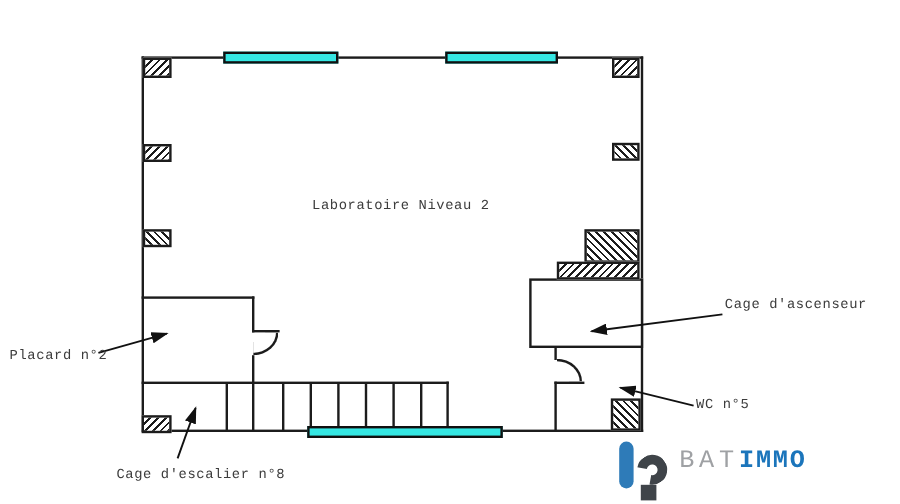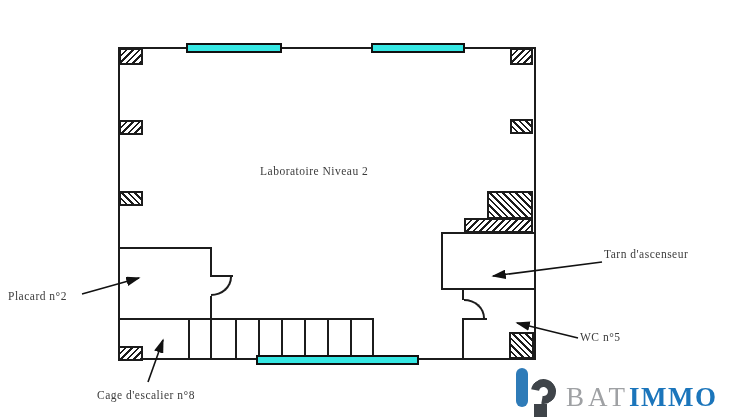--- a/index.html
+++ b/index.html
@@ -1,18 +1,18 @@
 <!DOCTYPE html>
 <html><head>
 <meta charset="utf-8">
 <style>
   html,body { margin:0; padding:0; background:#fff; }
   .canvas {
     position:relative; width:750px; height:420px; background:#ffffff;
-    font-family:Liberation Serif, serif; overflow:hidden;
+    font-family:Liberation Mono, monospace; overflow:hidden;
   }
   .wall { position:absolute; background:#1c1c1c; }
   .pier {
     position:absolute; box-sizing:border-box; background-color:#ffffff;
     border:2px solid #1c1c1c;
   }
   .h1 { background-image:repeating-linear-gradient(45deg, transparent 0, transparent 3px, #1c1c1c 3px, #1c1c1c 4.6px); }
   .h2 { background-image:repeating-linear-gradient(135deg, transparent 0, transparent 3px, #1c1c1c 3px, #1c1c1c 4.6px); }
   .window {
     position:absolute; box-sizing:border-box; background:#35e7e3;
@@ -41,21 +41,21 @@
 
   
   .logo { position:absolute; left:0; top:0; width:750px; height:420px; z-index:6; pointer-events:none; }
   .logo-bar { position:absolute; left:516px; top:368px; width:12px; height:39px; border-radius:6px; background:#2e7bb8; }
   .logo-bowl {
     position:absolute; left:531px; top:379px; width:25px; height:25px;
     box-sizing:border-box; border:8px solid #3f4449; border-left-color:transparent;
     border-radius:50%; transform:rotate(-35deg);
   }
   .logo-square { position:absolute; left:534px; top:404px; width:13px; height:13px; background:#3f4449; }
-  .logo-word { position:absolute; left:566px; top:384px; font-size:27px; line-height:1; white-space:nowrap; }
+  .logo-word { position:absolute; left:566px; top:374px; font-size:21px; line-height:1; white-space:nowrap; }
   .logo-word .gray { color:#9fa1a4; font-weight:400; letter-spacing:4px; }
   .logo-word .blue { color:#1b75bb; font-weight:800; letter-spacing:1.5px; }
   .logo-tagline { position:absolute; left:569px; top:399px; font-size:11.5px; font-weight:700; color:#1b75bb; letter-spacing:0.3px; white-space:nowrap; }
 </style>
 </head>
 <body>
 
 <div class="canvas">
 
   <div class="wall" style="left:118px;top:47px;width:418px;height:2px"></div>
@@ -97,21 +97,21 @@
   <div class="pier h2" style="left:510px;top:48px;width:23px;height:17px"></div>
   <div class="pier h1" style="left:510px;top:119px;width:23px;height:15px"></div>
 
   <div class="window" style="left:186px;top:43px;width:96px;height:10px"></div>
   <div class="window" style="left:371px;top:43px;width:94px;height:10px"></div>
   <div class="window" style="left:256px;top:355px;width:163px;height:10px"></div>
 
   <div class="room-label" style="left:260px;top:165px">Laboratoire Niveau 2</div>
   <div class="room-label" style="left:8px;top:290px">Placard n°2</div>
   <div class="room-label" style="left:97px;top:389px">Cage d'escalier n°8</div>
-  <div class="room-label" style="left:604px;top:248px">Tarn d'ascenseur</div>
+  <div class="room-label" style="left:604px;top:248px">Cage d'ascenseur</div>
   <div class="room-label" style="left:580px;top:331px">WC n°5</div>
 
   <svg class="overlay" width="750" height="420">
     <defs>
       <marker id="ah" markerWidth="9" markerHeight="6" refX="8" refY="3" orient="auto">
         <path d="M0,0 L9,3 L0,6 z" fill="#111"></path>
       </marker>
     </defs>
     <line x1="82" y1="294" x2="139" y2="278" stroke="#111" stroke-width="1.6" marker-end="url(#ah)"></line>
     <line x1="148" y1="382" x2="163" y2="340" stroke="#111" stroke-width="1.6" marker-end="url(#ah)"></line>

